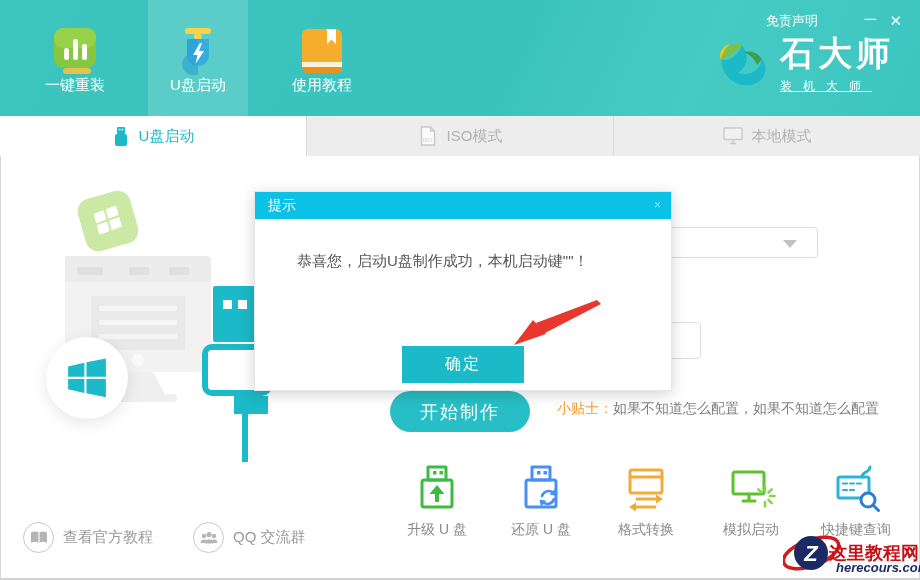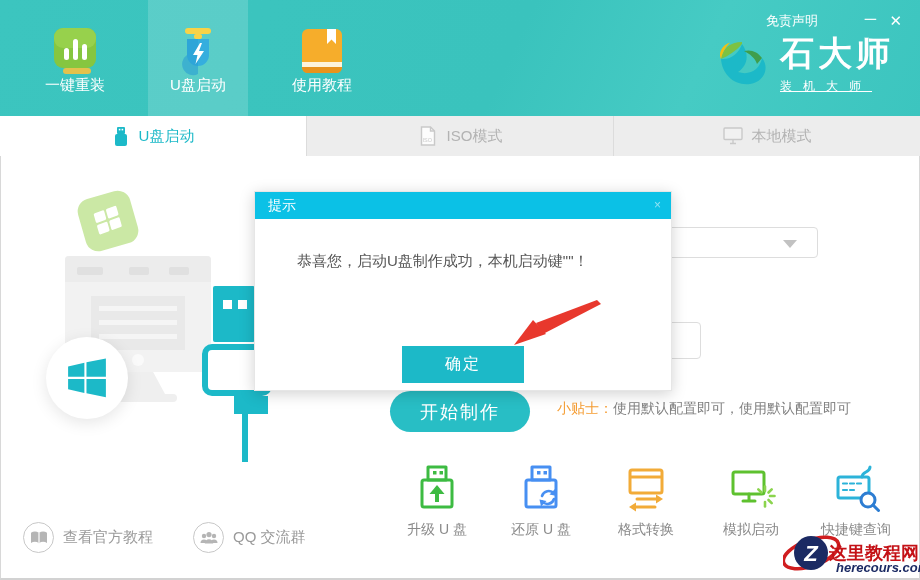--- a/index.html
+++ b/index.html
@@ -15,21 +15,21 @@
   .nav-item.active{background:rgba(255,255,255,0.16);}
   .nav-reinstall{left:28px;width:94px;}
   .nav-usb{left:148px;width:100px;}
   .nav-tutorial{left:272px;width:100px;}
 
   .win-ctrl{position:absolute;top:12px;color:#fff;font-size:13px;cursor:pointer;}
   .disclaimer{right:102px;}
   .min-btn{right:44px;font-size:16px;line-height:13px;}
   .close-btn{right:18px;font-size:15px;}
 
-  .logo{position:absolute;right:26px;top:36px;display:flex;align-items:flex-start;}
+  .logo{position:absolute;right:26px;top:36px;display:flex;align-items:flex-end;}
   .logo-text{margin-left:10px;color:#fff;}
   .logo-name{font-size:34px;font-weight:bold;letter-spacing:4px;line-height:1;}
   .logo-sub{margin-top:8px;font-size:12px;letter-spacing:11px;white-space:nowrap;text-decoration:underline;}
 
   
   .tabbar{position:absolute;left:0;top:116px;width:920px;height:40px;display:flex;}
   .tab{flex:1;display:flex;align-items:center;justify-content:center;gap:9px;
     background:#ededed;border-left:1px solid #dcdcdc;color:#b3b3b3;font-size:15px;cursor:pointer;}
   .tab:first-child{border-left:none;}
   .tab.active{background:#fff;color:#1cb9c8;}
@@ -234,21 +234,21 @@
     <div class="usb-stem"></div>
     <div class="usb-cable"></div>
 
     <div class="bg-select">
       <span class="caret"></span>
     </div>
     <div class="bg-input"></div>
 
     <button class="start-btn">开始制作</button>
     <div class="tip">
-      <span class="tip-label">小贴士：</span><span class="tip-text">使用默认配置即可，使用默认配置即可</span>
+      <span class="tip-label">小贴士：</span><span class="tip-text">如果不知道怎么配置，如果不知道怎么配置</span>
     </div>
 
     <div class="tool" style="left:384px;">
       <svg width="50" height="48" viewBox="0 0 48 48">
         <g fill="none" stroke="#3dbb42" stroke-width="3" stroke-linejoin="round">
           <rect x="15" y="3" width="18" height="13"></rect>
           <rect x="9" y="16" width="30" height="27" rx="2"></rect>
         </g>
         <rect x="20" y="7" width="3.5" height="3.5" fill="#3dbb42"></rect>
         <rect x="26.5" y="7" width="3.5" height="3.5" fill="#3dbb42"></rect>

